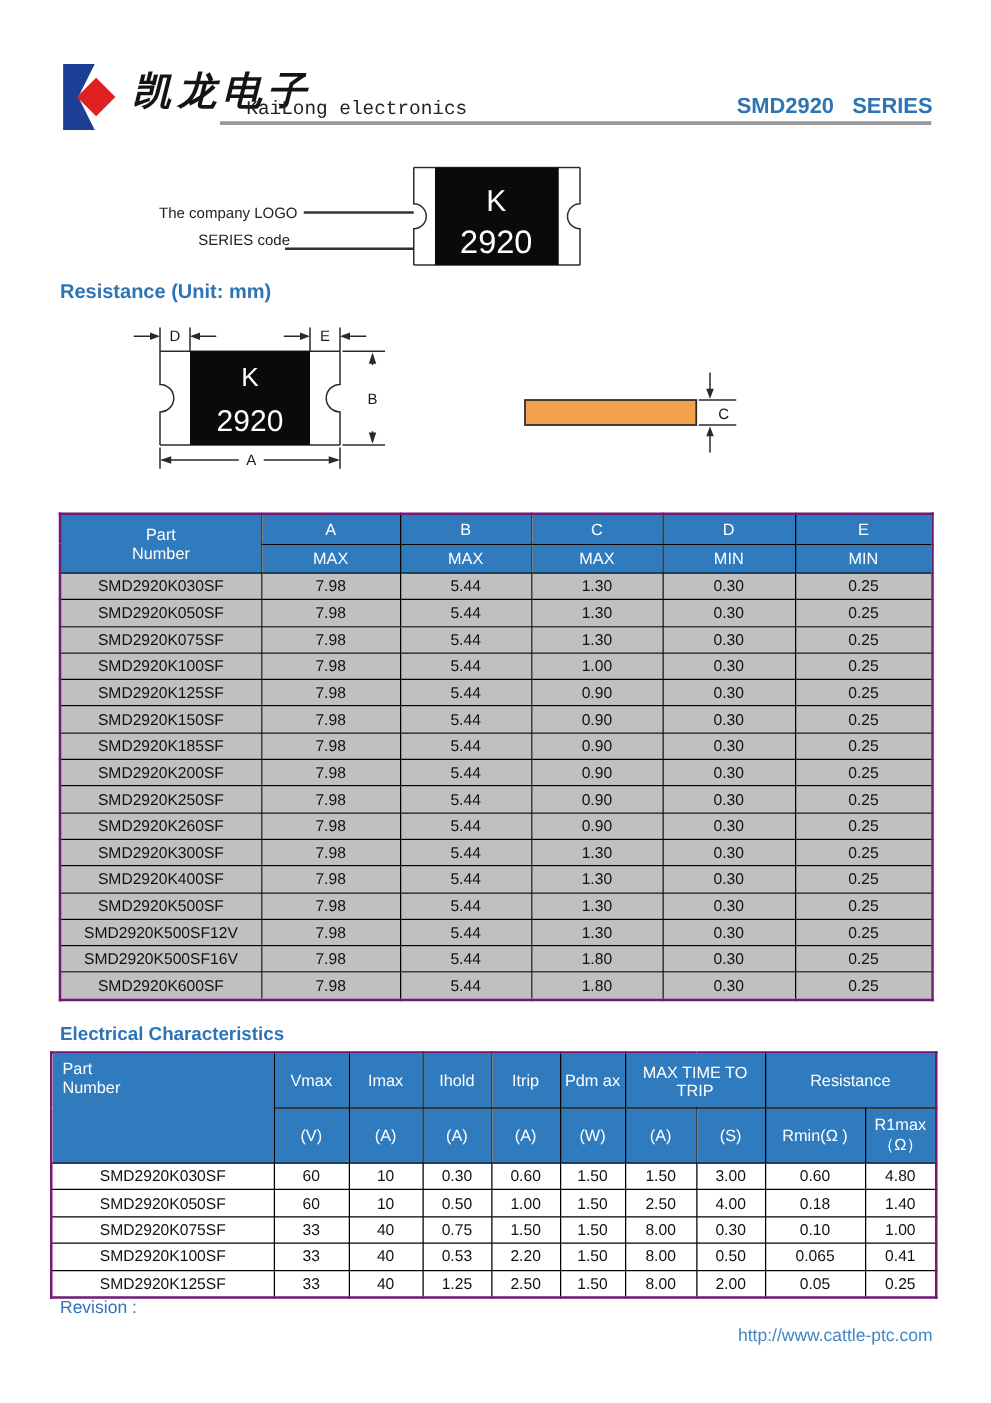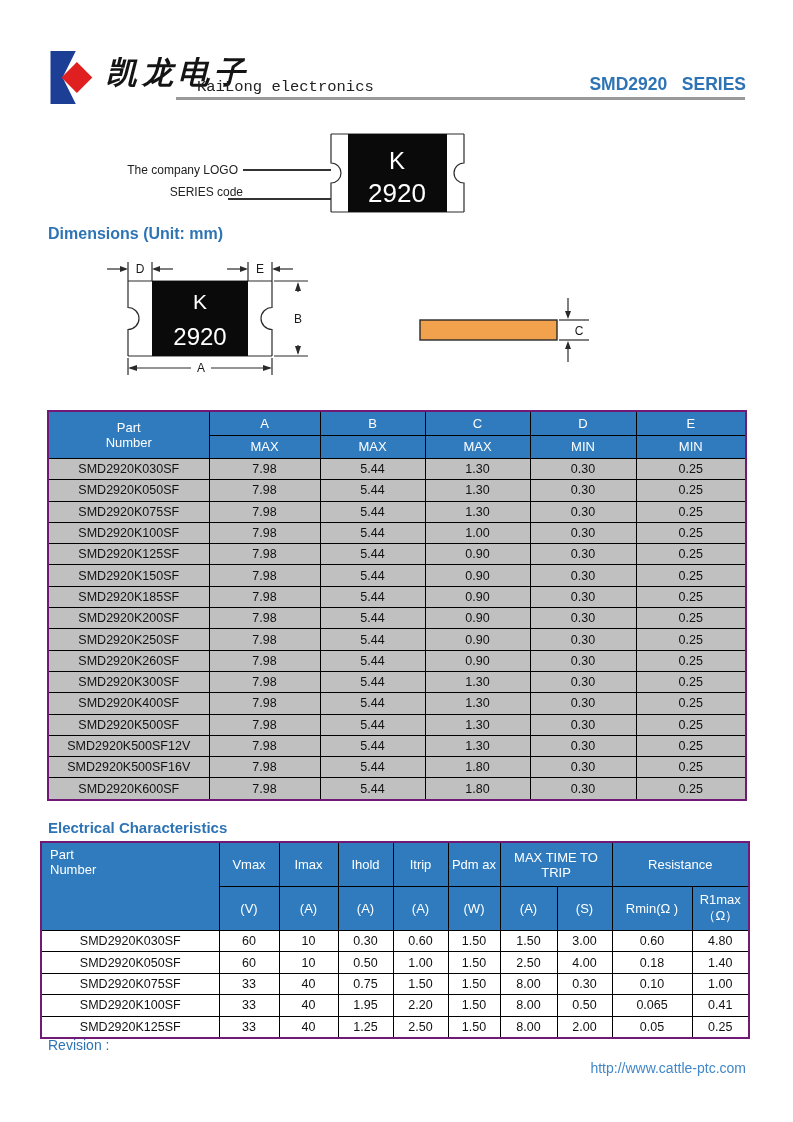--- a/index.html
+++ b/index.html
@@ -10,21 +10,21 @@
   .logo-mark{left:45px;top:49px;width:55px;height:57px;}
   .company-cn{left:106px;top:52px;font-size:31px;font-weight:bold;letter-spacing:5px;color:#141414;font-style:italic;}
   .company-en{left:197px;top:78px;font-size:15.5px;font-family:Liberation Mono, monospace;color:#222;}
   .series-title{top:74px;right:47px;font-size:17.5px;font-weight:bold;color:#2E74B5;white-space:pre;}
   .header-rule{left:176px;top:97px;width:569px;height:3px;background:#999;}
 
   
   .chip-fig{left:330px;top:133px;width:135px;height:80px;}
   .anno{font-size:12px;color:#222;text-align:right;}
   .anno-logo{left:68px;top:163px;width:170px;}
-  .anno-series{left:113px;top:185px;width:130px;}
+  .anno-series{left:102px;top:185px;width:130px;}
   .anno-line{height:2px;background:#333;}
   .line-logo{left:243px;top:169px;width:92px;}
   .line-series{left:228px;top:198px;width:107px;}
 
   
   .sec-heading{font-size:16px;font-weight:bold;color:#2E74B5;}
   .h-dims{left:48px;top:225px;}
   .h-elec{left:48px;top:819px;font-size:15px;}
 
   
@@ -76,21 +76,21 @@
   <rect x="1" y="1" width="133" height="78" fill="#ffffff"></rect>
   <line class="fig-line" x1="1" y1="1" x2="134" y2="1"></line>
   <line class="fig-line" x1="1" y1="79" x2="134" y2="79"></line>
   <path class="fig-line" d="M1,1 V30 A10,10 0 0 1 1,50 V79"></path>
   <path class="fig-line" d="M134,1 V30 A10,10 0 0 0 134,50 V79"></path>
   <rect x="18" y="1" width="99" height="78" fill="#0A0A0A"></rect>
   <text x="67" y="36" fill="#fff" font-size="24" text-anchor="middle">K</text>
   <text x="67" y="69" fill="#fff" font-size="26" text-anchor="middle">2920</text>
 </svg>
 
-<div class="abs sec-heading h-dims">Dimensions (Unit: mm)</div>
+<div class="abs sec-heading h-dims">Resistance (Unit: mm)</div>
 
 <svg class="abs dim-fig" viewBox="0 0 215 122">
 
   <line class="fig-line" x1="23" y1="25" x2="23" y2="6"></line>
   <line class="fig-line" x1="47" y1="25" x2="47" y2="6"></line>
   <line class="fig-line" x1="143" y1="25" x2="143" y2="6"></line>
   <line class="fig-line" x1="167" y1="25" x2="167" y2="6"></line>
 
   <line class="fig-line" x1="2" y1="13" x2="21" y2="13"></line>
     <polygon class="fig-arrow" points="23,13 15,10 15,16"></polygon>
@@ -379,21 +379,21 @@
         <td>1.50</td>
         <td>8.00</td>
         <td>0.30</td>
         <td>0.10</td>
         <td>1.00</td>
       </tr>
       <tr>
         <td>SMD2920K100SF</td>
         <td>33</td>
         <td>40</td>
-        <td>1.95</td>
+        <td>0.53</td>
         <td>2.20</td>
         <td>1.50</td>
         <td>8.00</td>
         <td>0.50</td>
         <td>0.065</td>
         <td>0.41</td>
       </tr>
       <tr>
         <td>SMD2920K125SF</td>
         <td>33</td>

